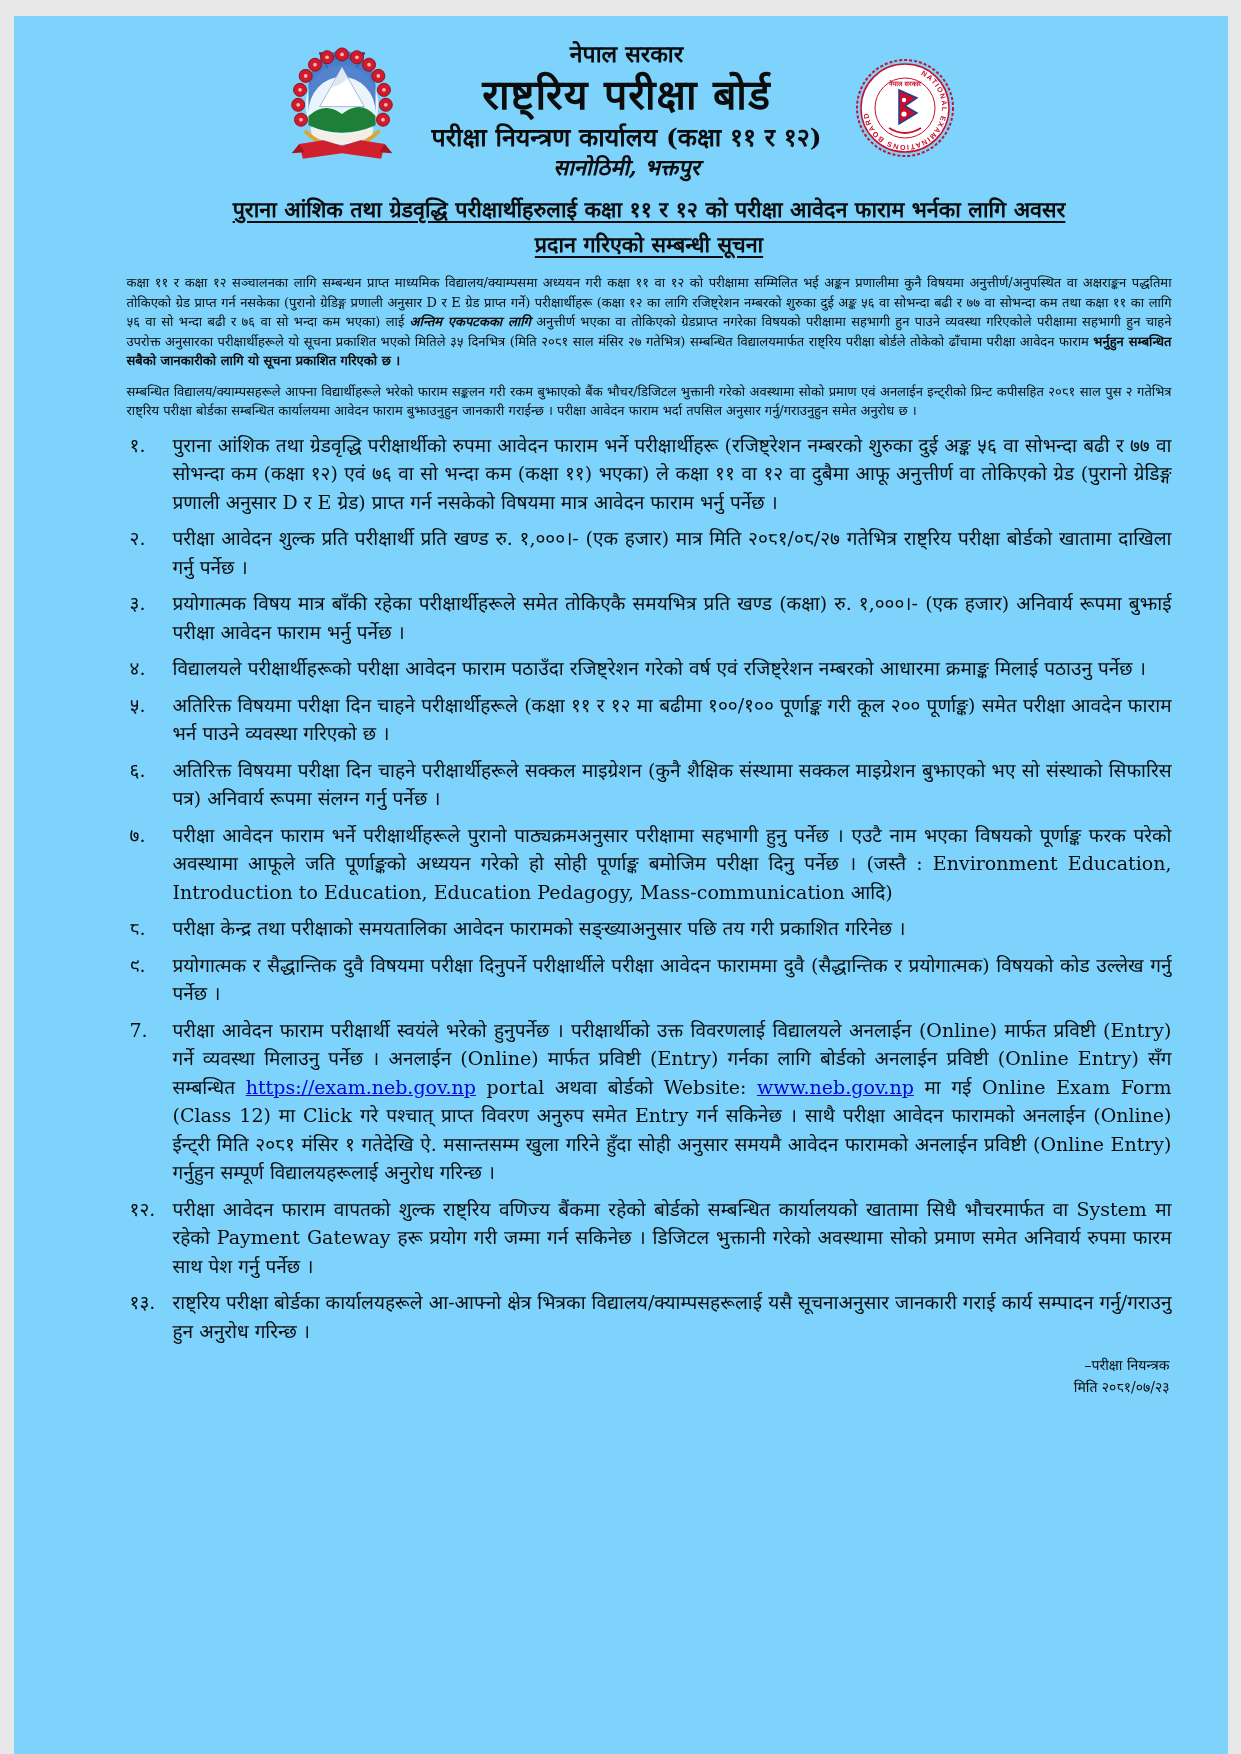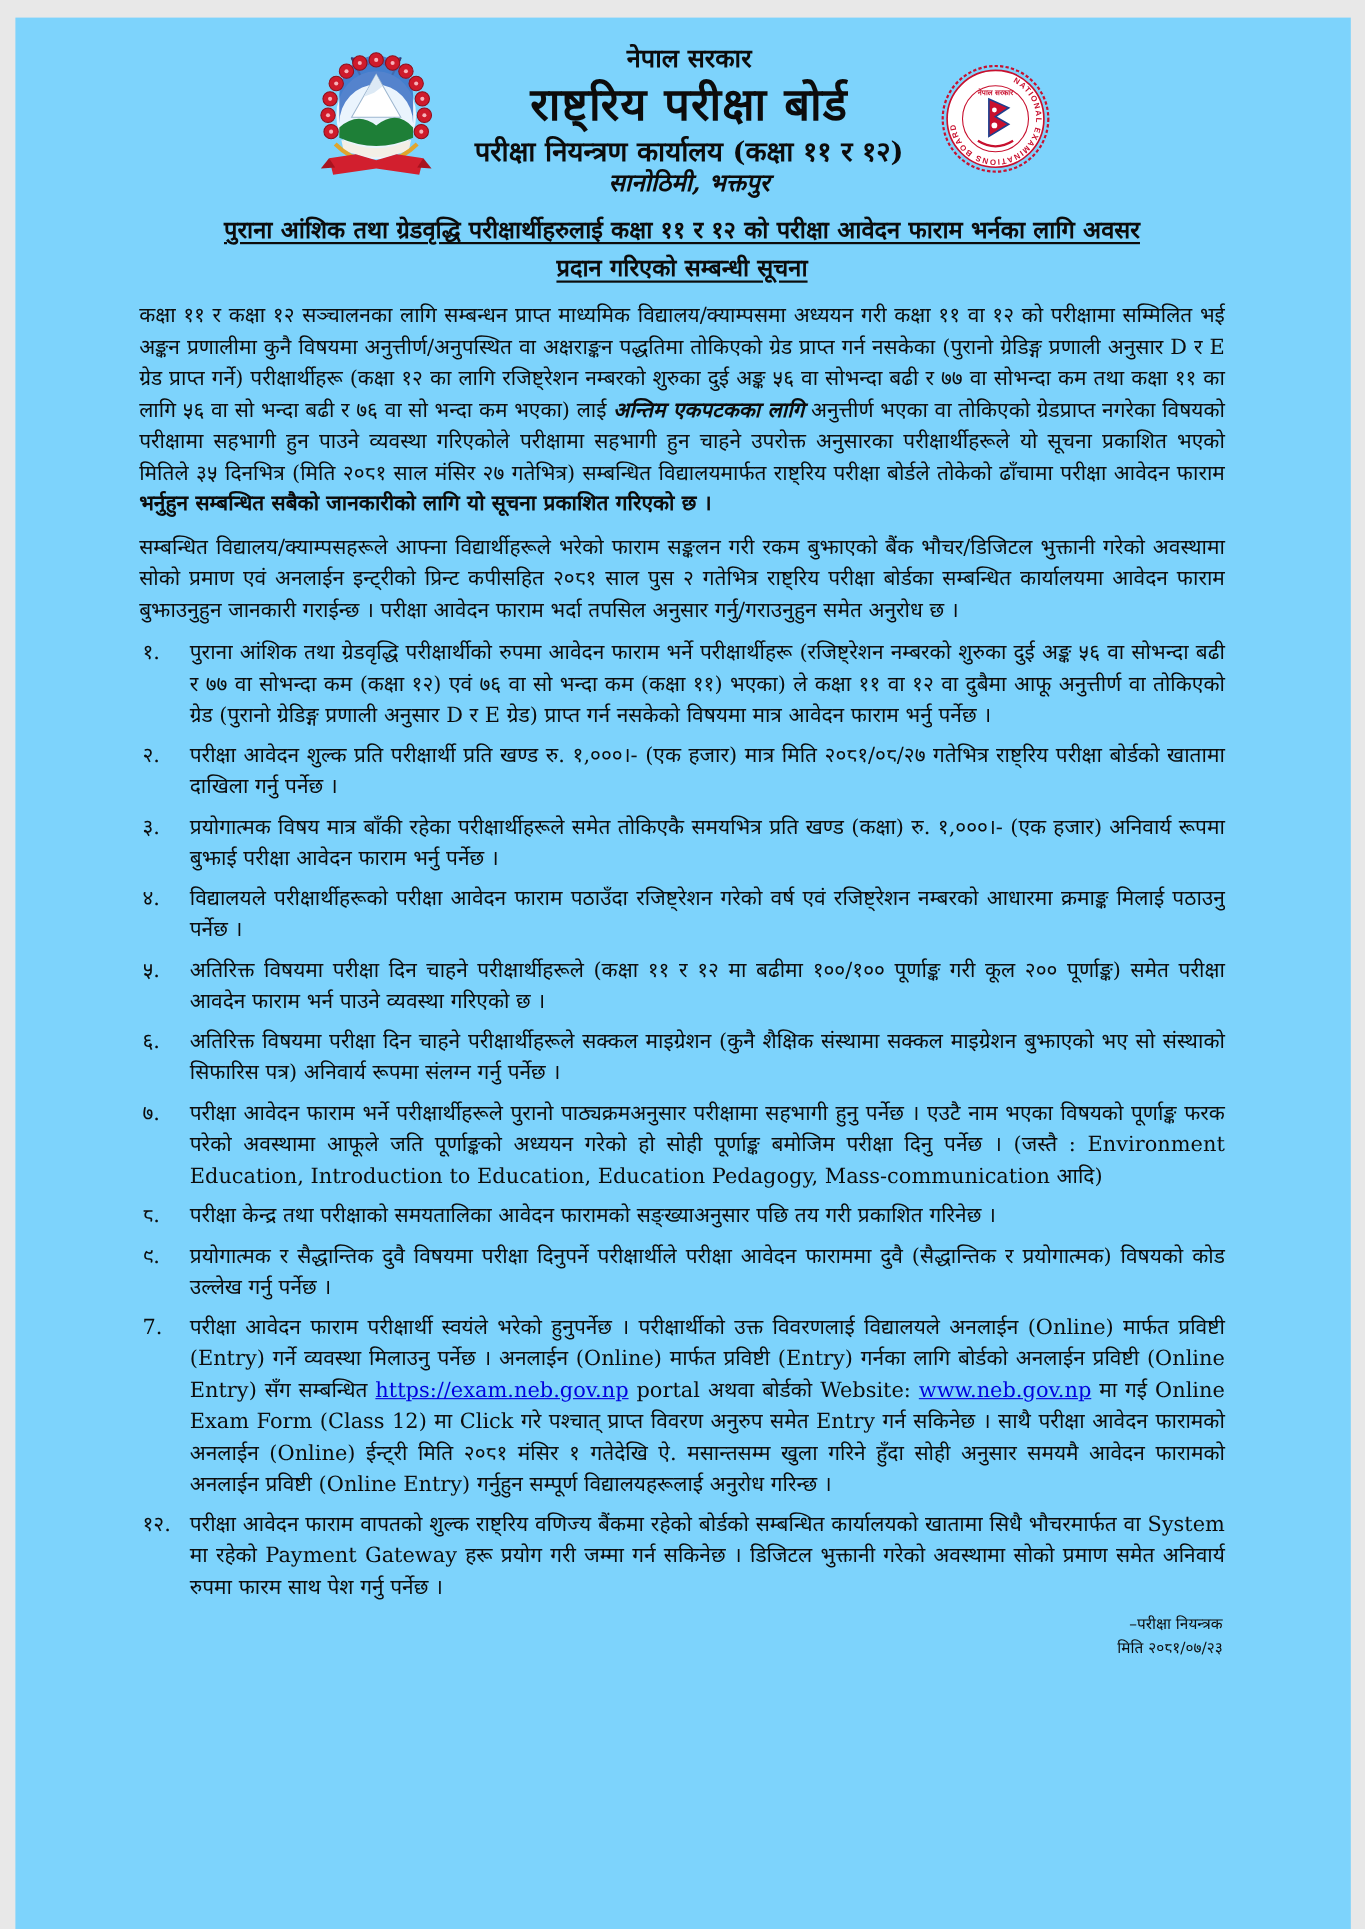--- a/index.html
+++ b/index.html
@@ -6,39 +6,39 @@
   .page {
     position:relative;
     width:1214px; min-height:1754px;
     margin:16px auto; background:#7dd3fc;
     box-sizing:border-box;
     font-family:"DejaVu Serif","Liberation Serif",serif;
     color:#0c0c0c;
     padding:24px 0 18px 0;
     overflow:hidden;
   }
-  .content { padding:0 114px 0 113px; }
+  .content { padding:0 56px 0 113px; }
 
   
   .header { display:flex; justify-content:center; align-items:center; gap:34px; }
   .emblem-box { width:112px; flex:none; }
   .seal-box { width:100px; flex:none; }
   .head-text { text-align:center; font-weight:bold; line-height:1.22; }
   .head-gov   { font-size:23px; }
   .head-board { font-size:41px; letter-spacing:1px; margin:2px 0 3px 0; }
   .head-office{ font-size:25px;text-align:center; }
   .head-addr  { font-size:22px;font-style:italic; }
 
   
   .notice-title { margin-top:13px; text-align:center; font-weight:bold; font-size:21.5px; line-height:1.6; }
   .title-line { text-decoration:underline; text-underline-offset:4px; text-decoration-thickness:1.5px; }
 
   
   .body-para {
-    font-size:19px; line-height:1.5; text-align:justify;
+    font-size:13px; line-height:1.5; text-align:justify;
     margin:11px 0 10px 0;
   }
   .seg-n  {}
   .seg-b  { font-weight:bold; }
   .seg-bi { font-weight:bold; font-style:italic; }
   a.seg-link { text-decoration:underline; }
 
   
   .notice-list { margin-top:4px; }
   .list-row { display:flex; margin-bottom:8px; }
@@ -185,20 +185,24 @@
           <div class="list-content"><span class="seg-n">प्रयोगात्मक र सैद्धान्तिक दुवै विषयमा परीक्षा दिनुपर्ने परीक्षार्थीले परीक्षा आवेदन फाराममा दुवै (सैद्धान्तिक र प्रयोगात्मक) विषयको कोड उल्लेख गर्नु पर्नेछ ।</span></div>
         </div>
         <div class="list-row">
           <div class="list-num">7.</div>
           <div class="list-content"><span class="seg-n">परीक्षा आवेदन फाराम परीक्षार्थी स्वयंले भरेको हुनुपर्नेछ । परीक्षार्थीको उक्त विवरणलाई विद्यालयले अनलाईन (Online) मार्फत प्रविष्टी (Entry) गर्ने व्यवस्था मिलाउनु पर्नेछ । अनलाईन (Online) मार्फत प्रविष्टी (Entry) गर्नका लागि बोर्डको अनलाईन प्रविष्टी (Online Entry) सँग सम्बन्धित </span><a class="seg-link" href="#" style="color: rgb(0, 0, 221);">https://exam.neb.gov.np</a><span class="seg-n"> portal अथवा बोर्डको Website: </span><a class="seg-link" href="#" style="color: rgb(0, 0, 221);">www.neb.gov.np</a><span class="seg-n"> मा गई Online Exam Form (Class 12) मा Click गरे पश्चात् प्राप्त विवरण अनुरुप समेत Entry गर्न सकिनेछ । साथै परीक्षा आवेदन फारामको अनलाईन (Online) ईन्ट्री मिति २०८१ मंसिर १ गतेदेखि ऐ. मसान्तसम्म खुला गरिने हुँदा सोही अनुसार समयमै आवेदन फारामको अनलाईन प्रविष्टी (Online Entry) गर्नुहुन सम्पूर्ण विद्यालयहरूलाई अनुरोध गरिन्छ ।</span></div>
         </div>
         <div class="list-row">
           <div class="list-num">१२.</div>
           <div class="list-content"><span class="seg-n">परीक्षा आवेदन फाराम वापतको शुल्क राष्ट्रिय वणिज्य बैंकमा रहेको बोर्डको सम्बन्धित कार्यालयको खातामा सिधै भौचरमार्फत वा System मा रहेको Payment Gateway हरू प्रयोग गरी जम्मा गर्न सकिनेछ । डिजिटल भुक्तानी गरेको अवस्थामा सोको प्रमाण समेत अनिवार्य रुपमा फारम साथ पेश गर्नु पर्नेछ ।</span></div>
         </div>
+        <div class="list-row">
+          <div class="list-num">१३.</div>
+          <div class="list-content"><span class="seg-n">राष्ट्रिय परीक्षा बोर्डका कार्यालयहरूले आ-आफ्नो क्षेत्र भित्रका विद्यालय/क्याम्पसहरूलाई यसै सूचनाअनुसार जानकारी गराई कार्य सम्पादन गर्नु/गराउनु हुन अनुरोध गरिन्छ ।</span></div>
+        </div>
       </div>
 
     <div class="footer">
       <div>–परीक्षा नियन्त्रक</div>
       <div>मिति २०८१/०७/२३</div>
     </div>
   </div>
 
 </div>
 

